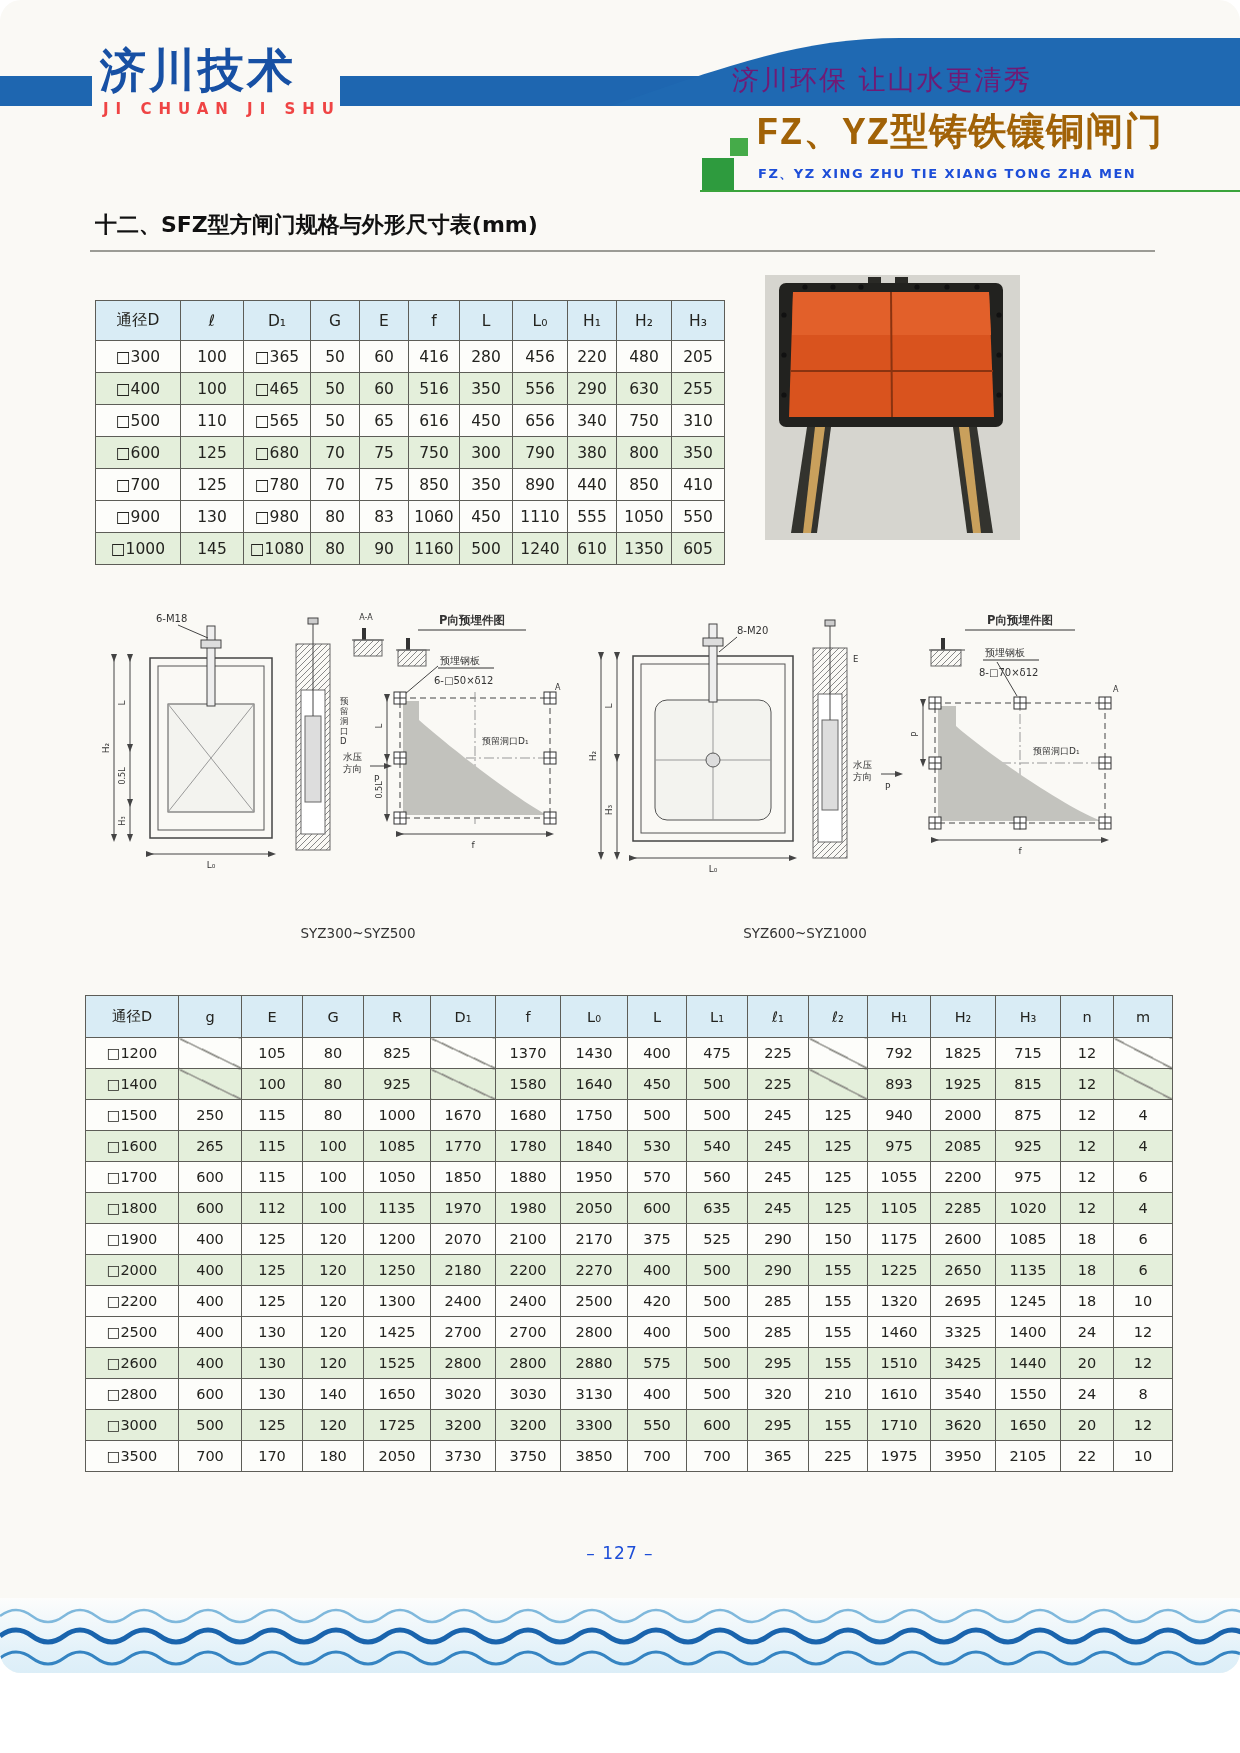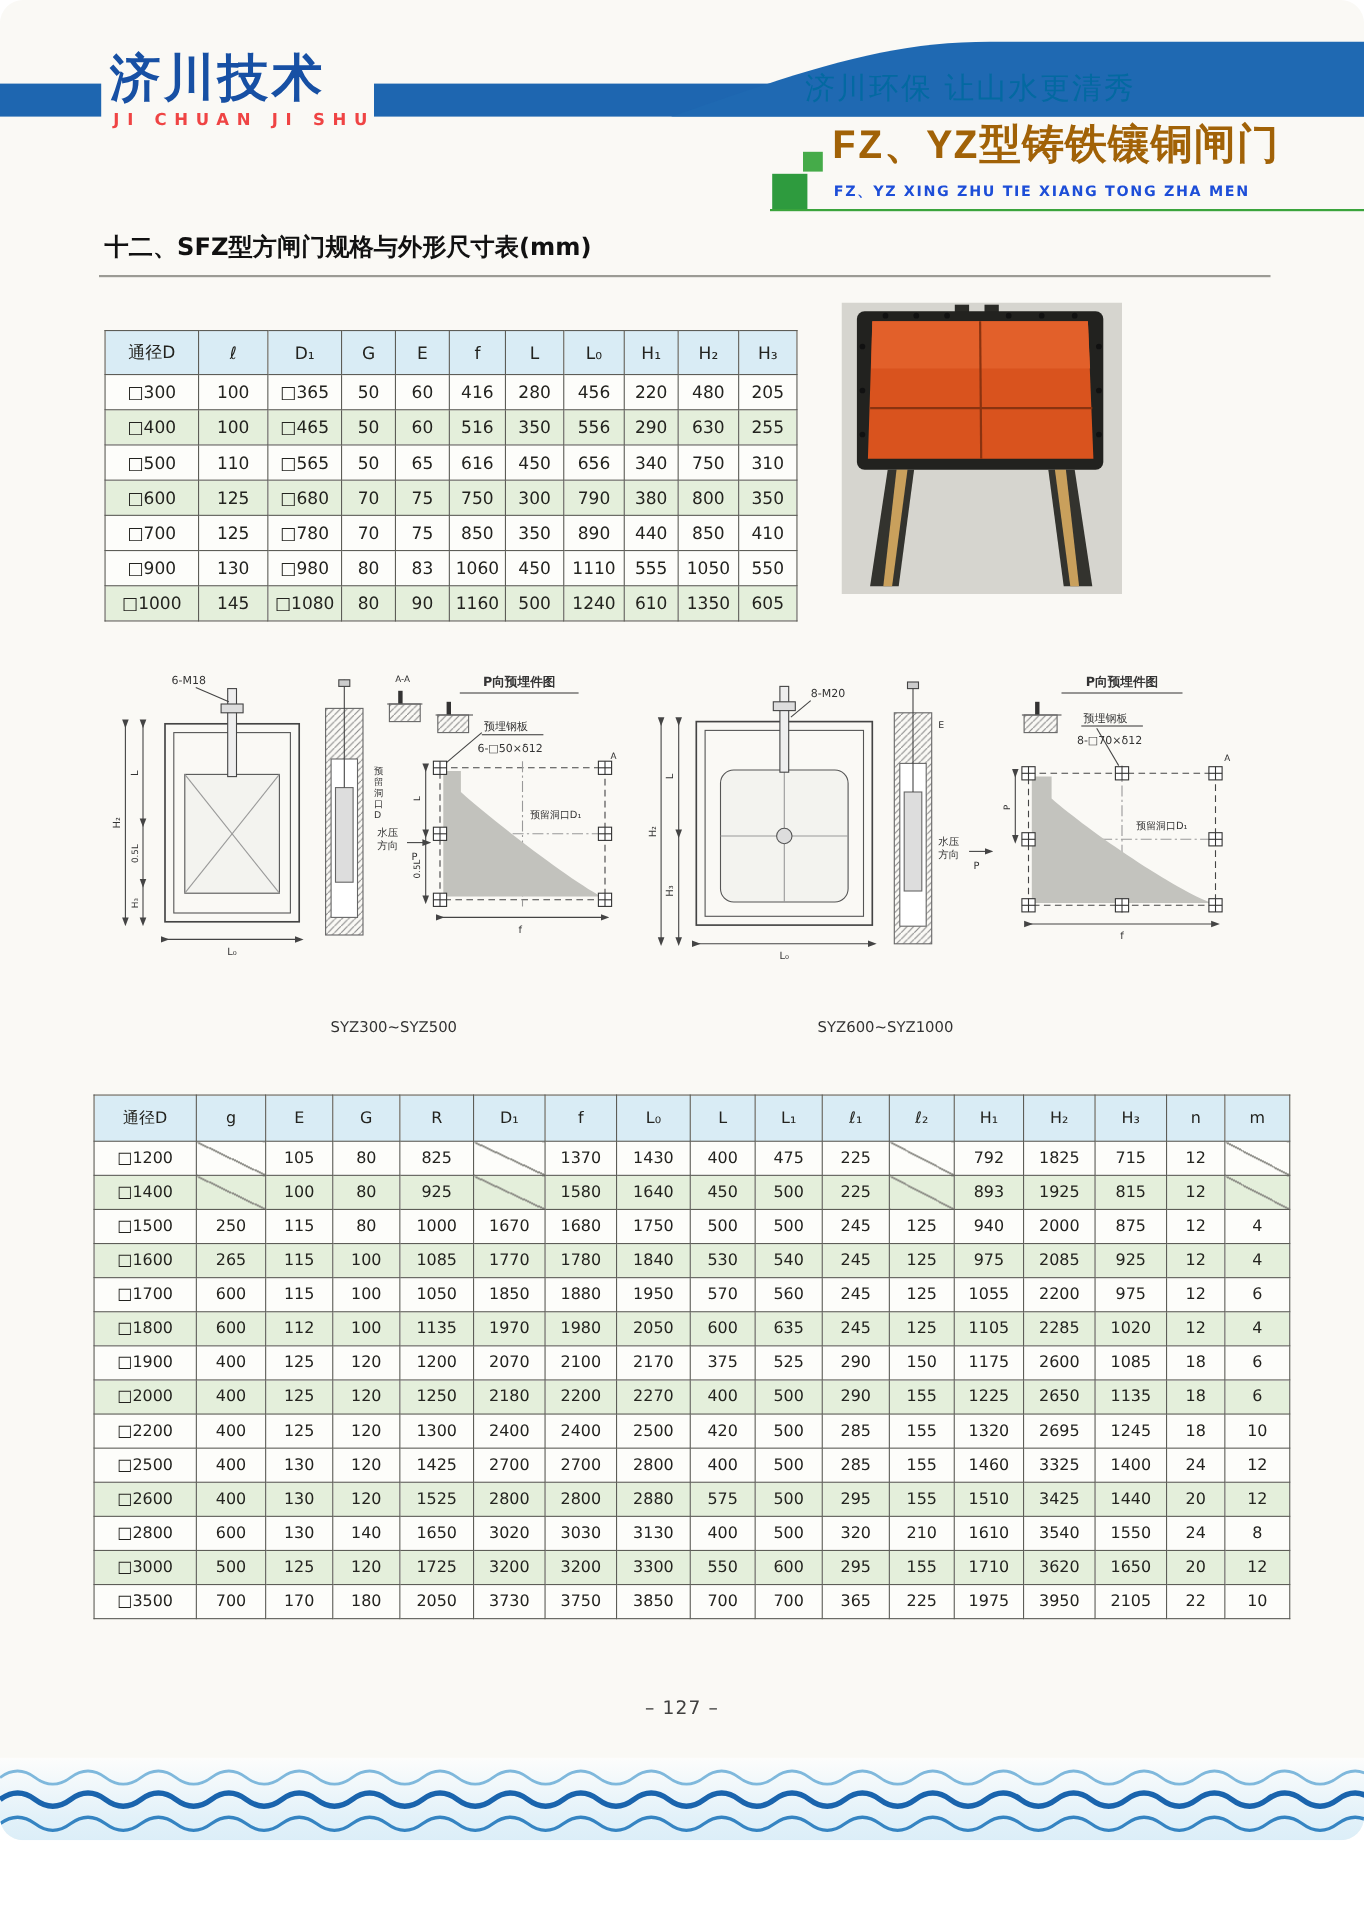--- a/index.html
+++ b/index.html
@@ -5,21 +5,21 @@
   html,body{margin:0;padding:0;}
   #page{position:relative;width:1240px;height:1673px;background:#faf9f5;
         font-family:"DejaVu Sans","Liberation Sans",sans-serif;color:#23231f;overflow:hidden;border-radius:21px;}
   
   #logo-bar{position:absolute;left:0;top:76px;width:92px;height:30px;background:#1e66b0;}
   #logo-title{position:absolute;left:100px;top:40px;font-size:46px;font-weight:900;
               color:#1750a4;letter-spacing:3px;white-space:nowrap;}
   #logo-sub{position:absolute;left:103px;top:100px;font-size:15px;font-weight:bold;
             color:#ef4444;letter-spacing:7px;white-space:nowrap;}
   #band-svg{position:absolute;left:340px;top:35px;}
-  #slogan{position:absolute;left:732px;top:62px;font-size:27px;color:#0369a1;
+  #slogan{position:absolute;left:732px;top:62px;font-size:27px;color:#701a75;
           letter-spacing:2px;white-space:nowrap;}
   .gsq{position:absolute;}
   #gsq1{left:730px;top:138px;width:18px;height:18px;background:#45ab49;}
   #gsq2{left:702px;top:158px;width:32px;height:32px;background:#2e9b3e;}
   #product-title{position:absolute;left:756px;top:106px;font-size:38px;font-weight:900;
                  color:#a16207;letter-spacing:1px;white-space:nowrap;font-family:Liberation Mono, monospace;}
   #product-sub{position:absolute;left:758px;top:165px;font-size:13px;font-weight:bold;
                color:#1d4ed8;letter-spacing:1.5px;white-space:nowrap;}
   #green-rule{position:absolute;left:700px;top:190px;width:540px;height:2px;background:#3aa43c;}
   
@@ -46,21 +46,21 @@
   #t2 th:nth-child(10){width:60px;} #t2 th:nth-child(11){width:60px;} #t2 th:nth-child(12){width:58px;margin-top:28px;}
   #t2 th:nth-child(13){width:62px;} #t2 th:nth-child(14){width:64px;} #t2 th:nth-child(15){width:64px;}
   #t2 th:nth-child(16){width:52px;} #t2 th:nth-child(17){width:58px;}
   
   #photo{position:absolute;left:765px;top:275px;}
   #diagL{position:absolute;left:100px;top:608px;}
   #diagR{position:absolute;left:585px;top:608px;}
   .dtxt{font-family:"DejaVu Sans","Liberation Sans",sans-serif;fill:#333;}
   
   #page-number{position:absolute;left:0;top:1543px;width:1240px;text-align:center;
-               font-size:17px;color:#404040;letter-spacing:1px;}
+               font-size:17px;color:#1d4ed8;letter-spacing:1px;}
   #waves{position:absolute;left:0;top:1598px;width:1240px;height:155px;
          background:linear-gradient(#fdfdfc 0%,#e2f1f9 35%,#c4e3f3 100%);}
 </style>
 </head>
 <body>
 
 <div id="page">
 
   <div id="logo-bar"></div>
   <div id="logo-title">济川技术</div>

